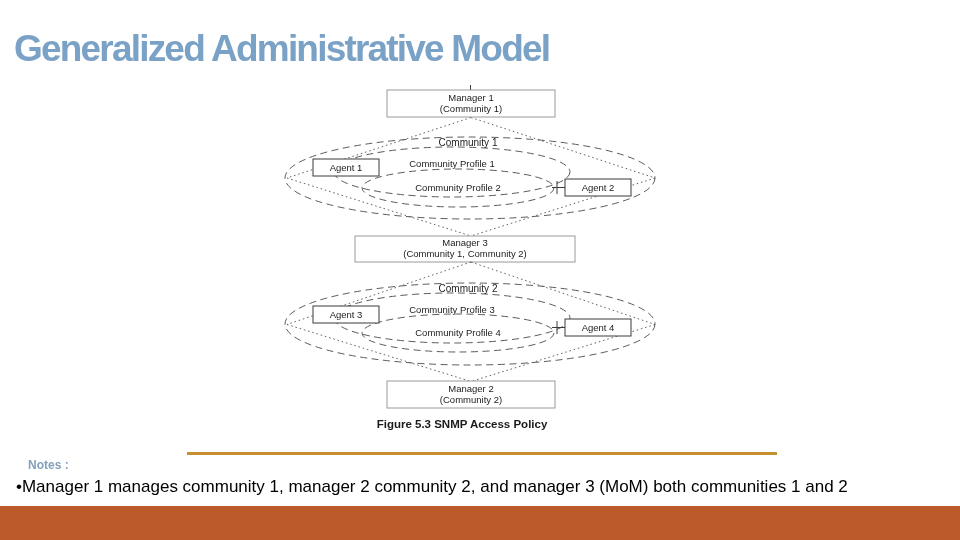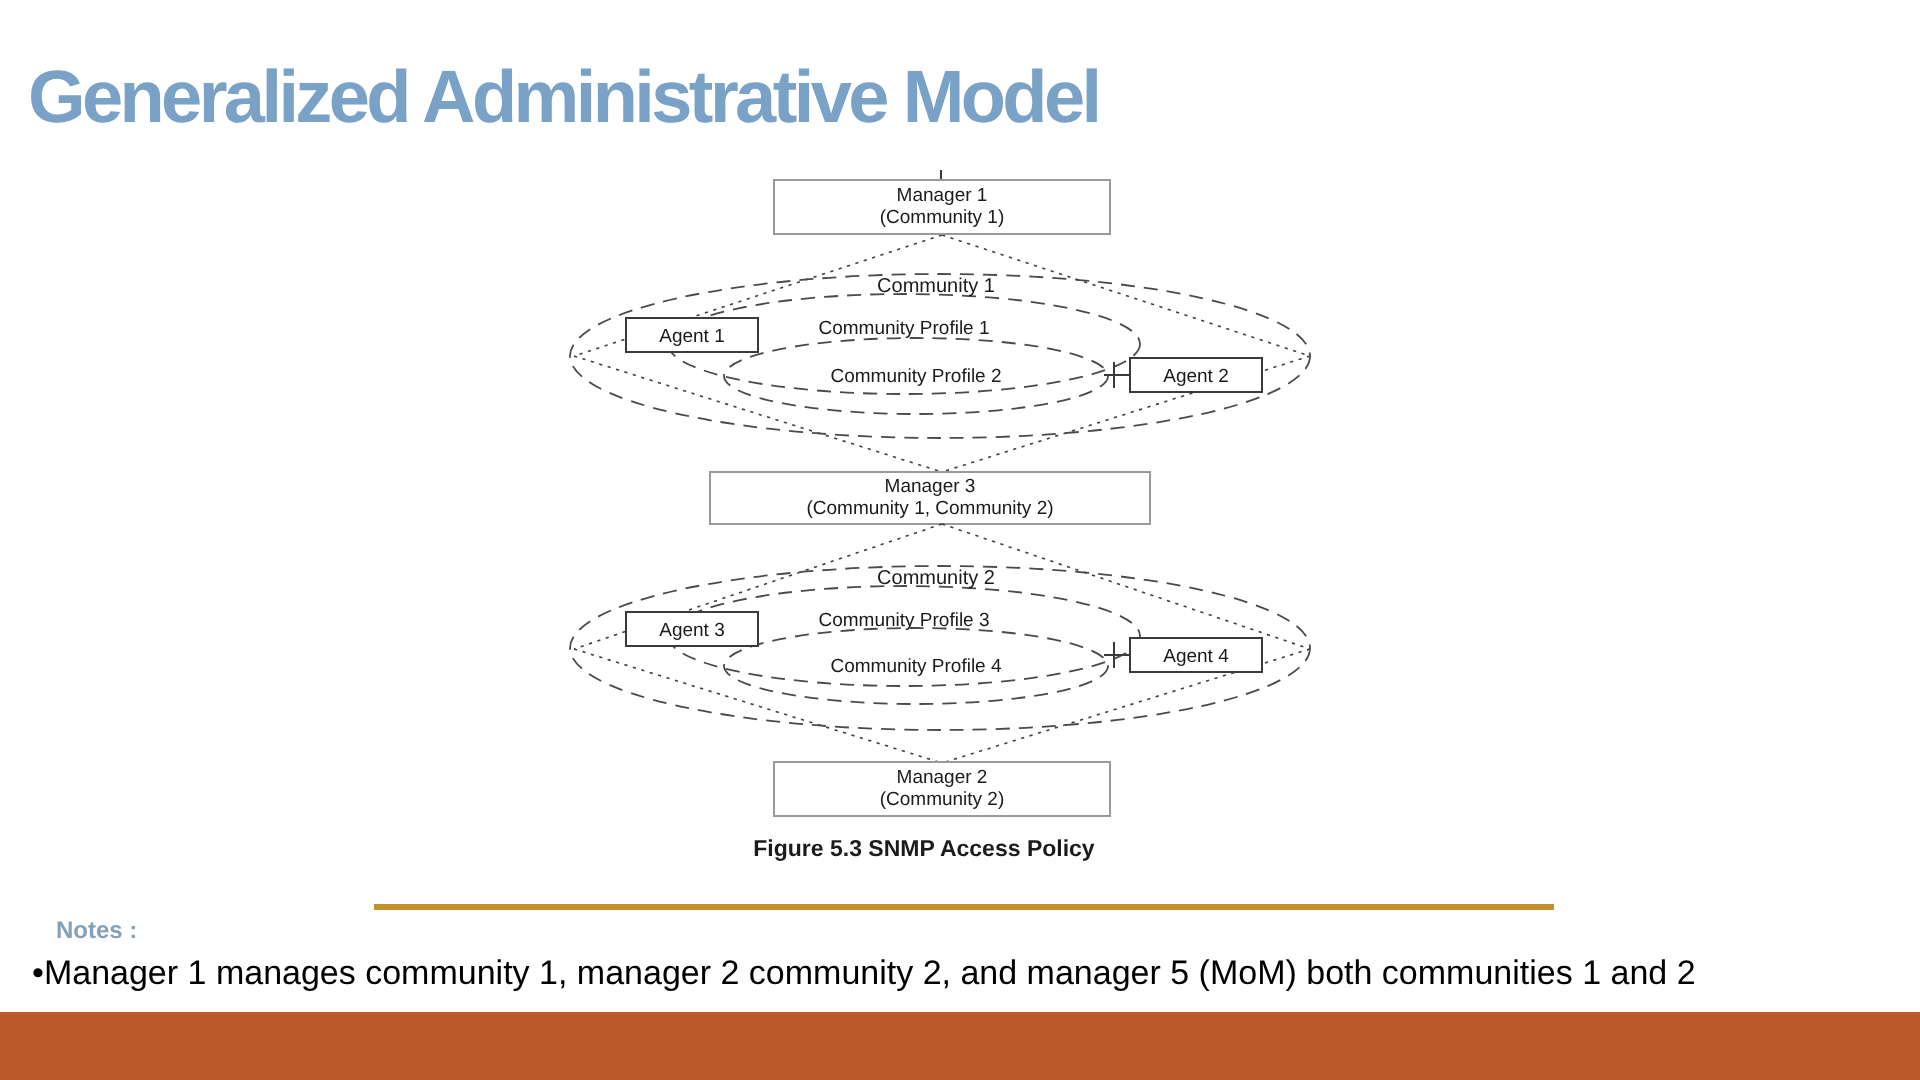--- a/index.html
+++ b/index.html
@@ -110,17 +110,17 @@
       <rect class="box-mgr" x="387" y="381" width="168" height="27"></rect>
       <text class="t9" x="471" y="391.5">Manager 2</text>
       <text class="t9" x="471" y="402.5">(Community 2)</text>
 
       <text class="cap" x="462" y="428">Figure 5.3  SNMP Access Policy</text>
     </svg>
   </div>
 
   <div class="accent-line"></div>
   <div class="notes-label">Notes :</div>
-  <div class="notes-bullet">•Manager 1 manages community 1, manager 2 community 2, and manager 5 (MoM) both communities 1 and 2</div>
+  <div class="notes-bullet">•Manager 1 manages community 1, manager 2 community 2, and manager 3 (MoM) both communities 1 and 2</div>
 
   <div class="footer-band"></div>
 
 </div>
 
 </body></html>

